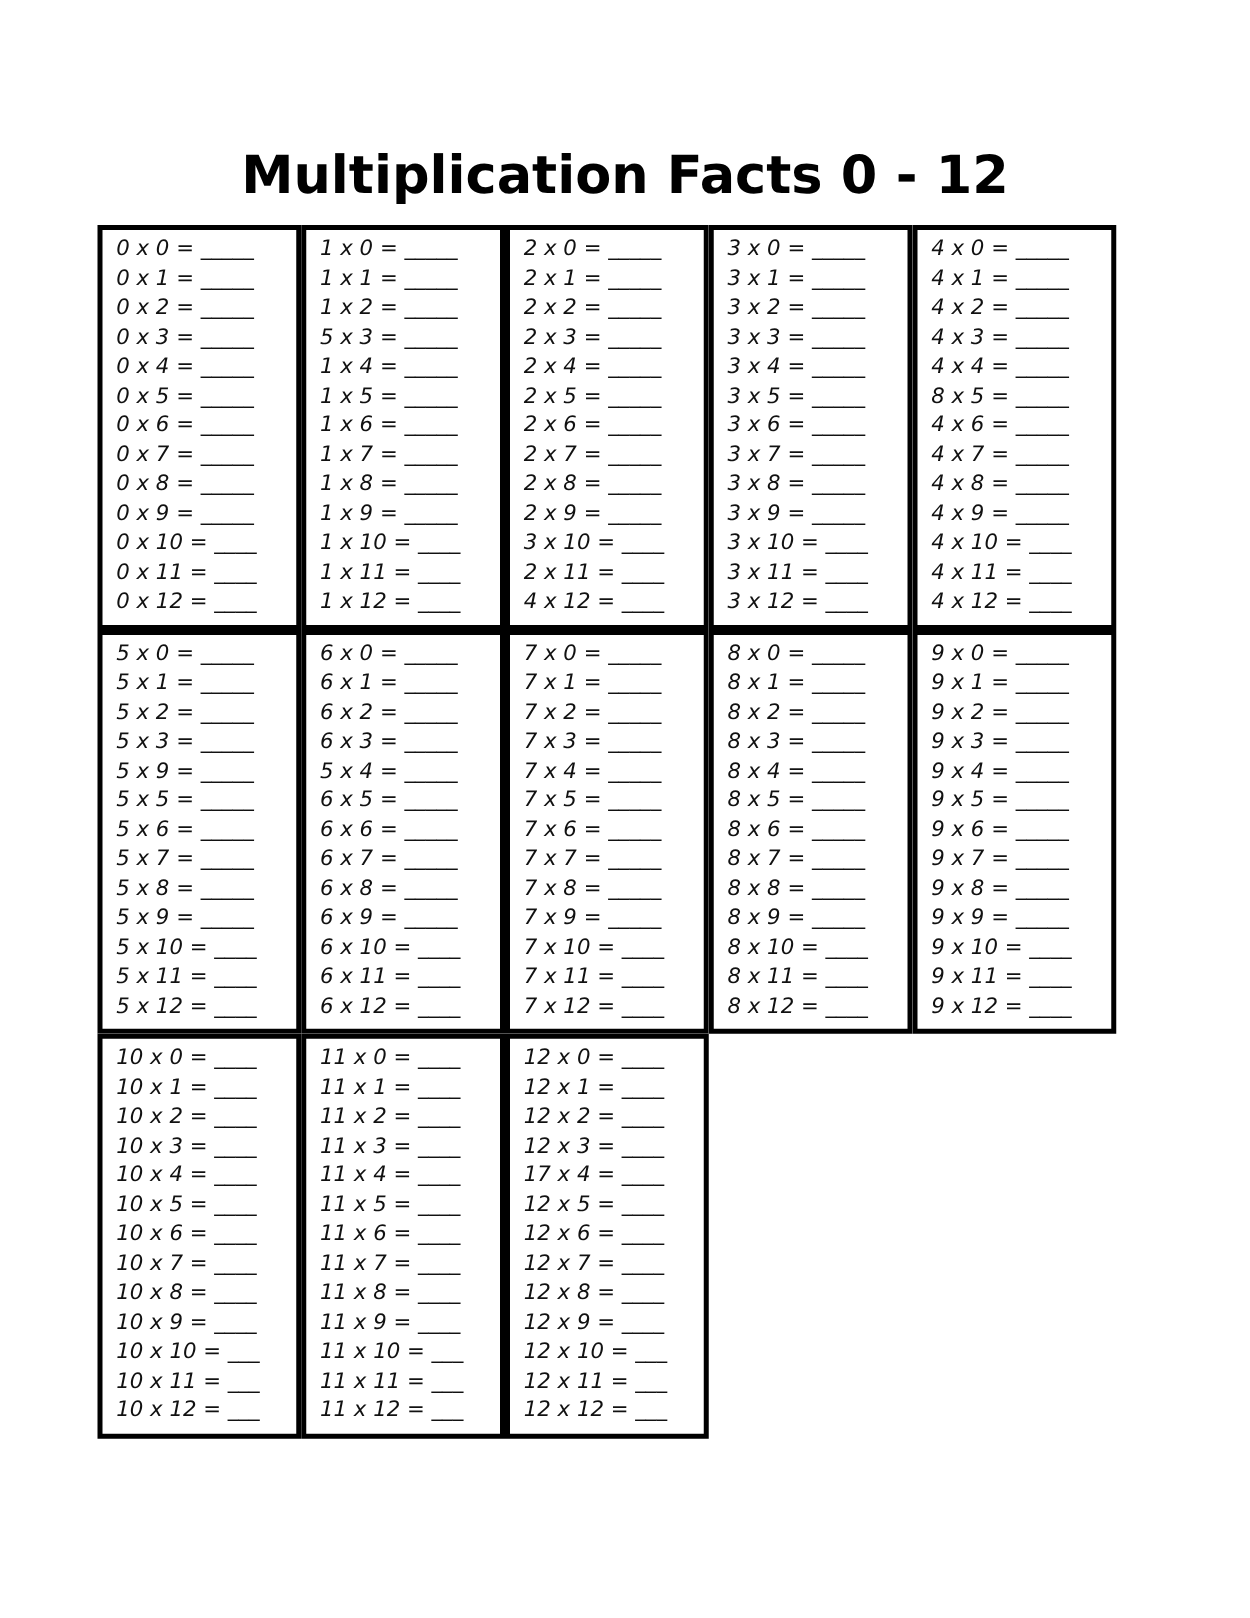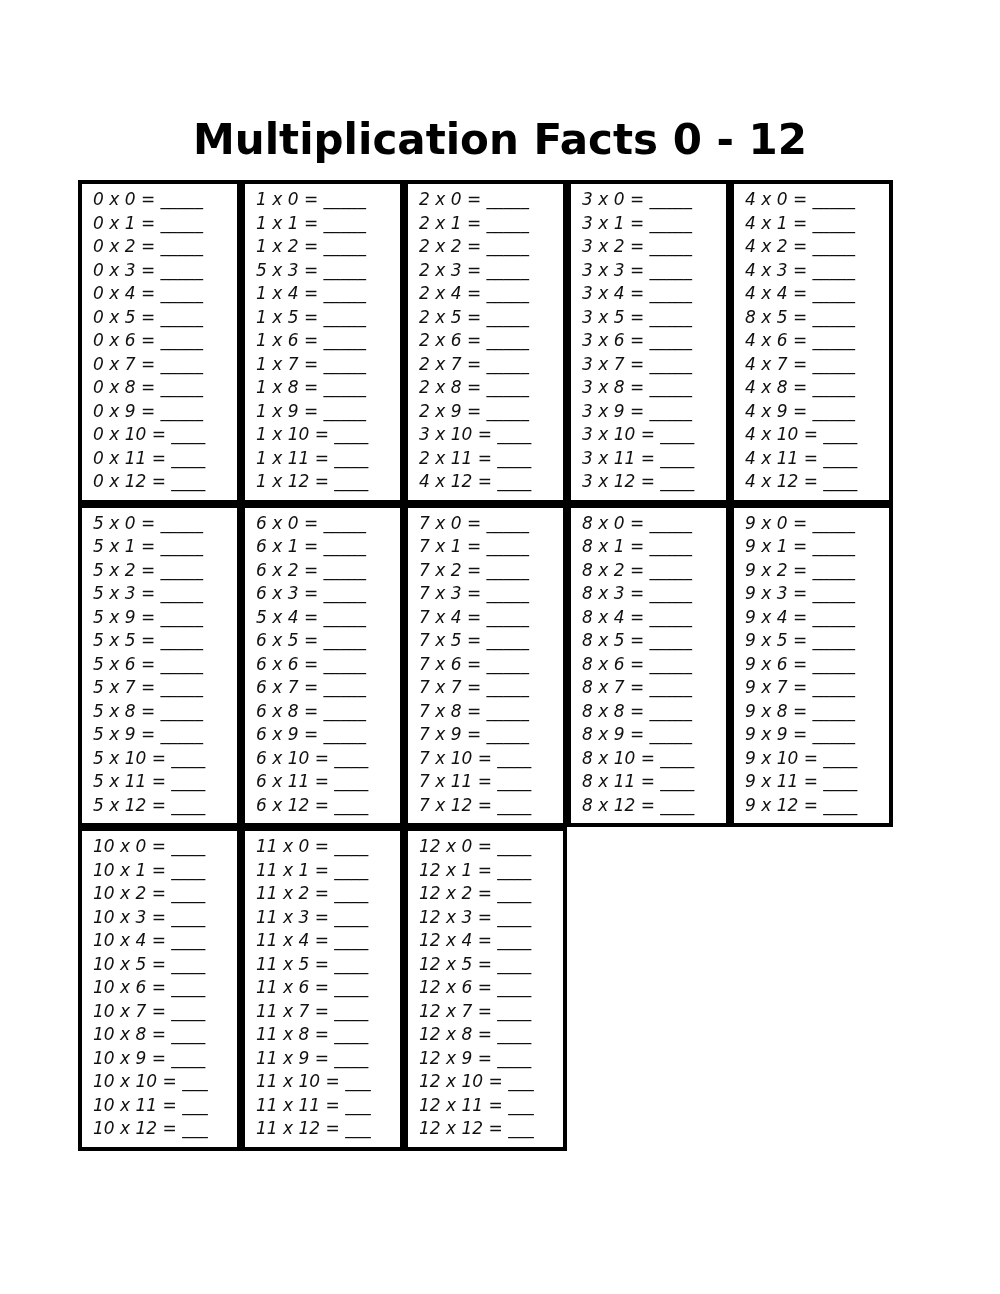--- a/index.html
+++ b/index.html
@@ -236,21 +236,21 @@
           <div class="problem-line">11 x 9 = ____</div>
           <div class="problem-line">11 x 10 = ___</div>
           <div class="problem-line">11 x 11 = ___</div>
           <div class="problem-line">11 x 12 = ___</div>
         </div>
         <div class="grid-cell">
           <div class="problem-line">12 x 0 = ____</div>
           <div class="problem-line">12 x 1 = ____</div>
           <div class="problem-line">12 x 2 = ____</div>
           <div class="problem-line">12 x 3 = ____</div>
-          <div class="problem-line">12 x 4 = ____</div>
+          <div class="problem-line">17 x 4 = ____</div>
           <div class="problem-line">12 x 5 = ____</div>
           <div class="problem-line">12 x 6 = ____</div>
           <div class="problem-line">12 x 7 = ____</div>
           <div class="problem-line">12 x 8 = ____</div>
           <div class="problem-line">12 x 9 = ____</div>
           <div class="problem-line">12 x 10 = ___</div>
           <div class="problem-line">12 x 11 = ___</div>
           <div class="problem-line">12 x 12 = ___</div>
         </div>
       </div>

